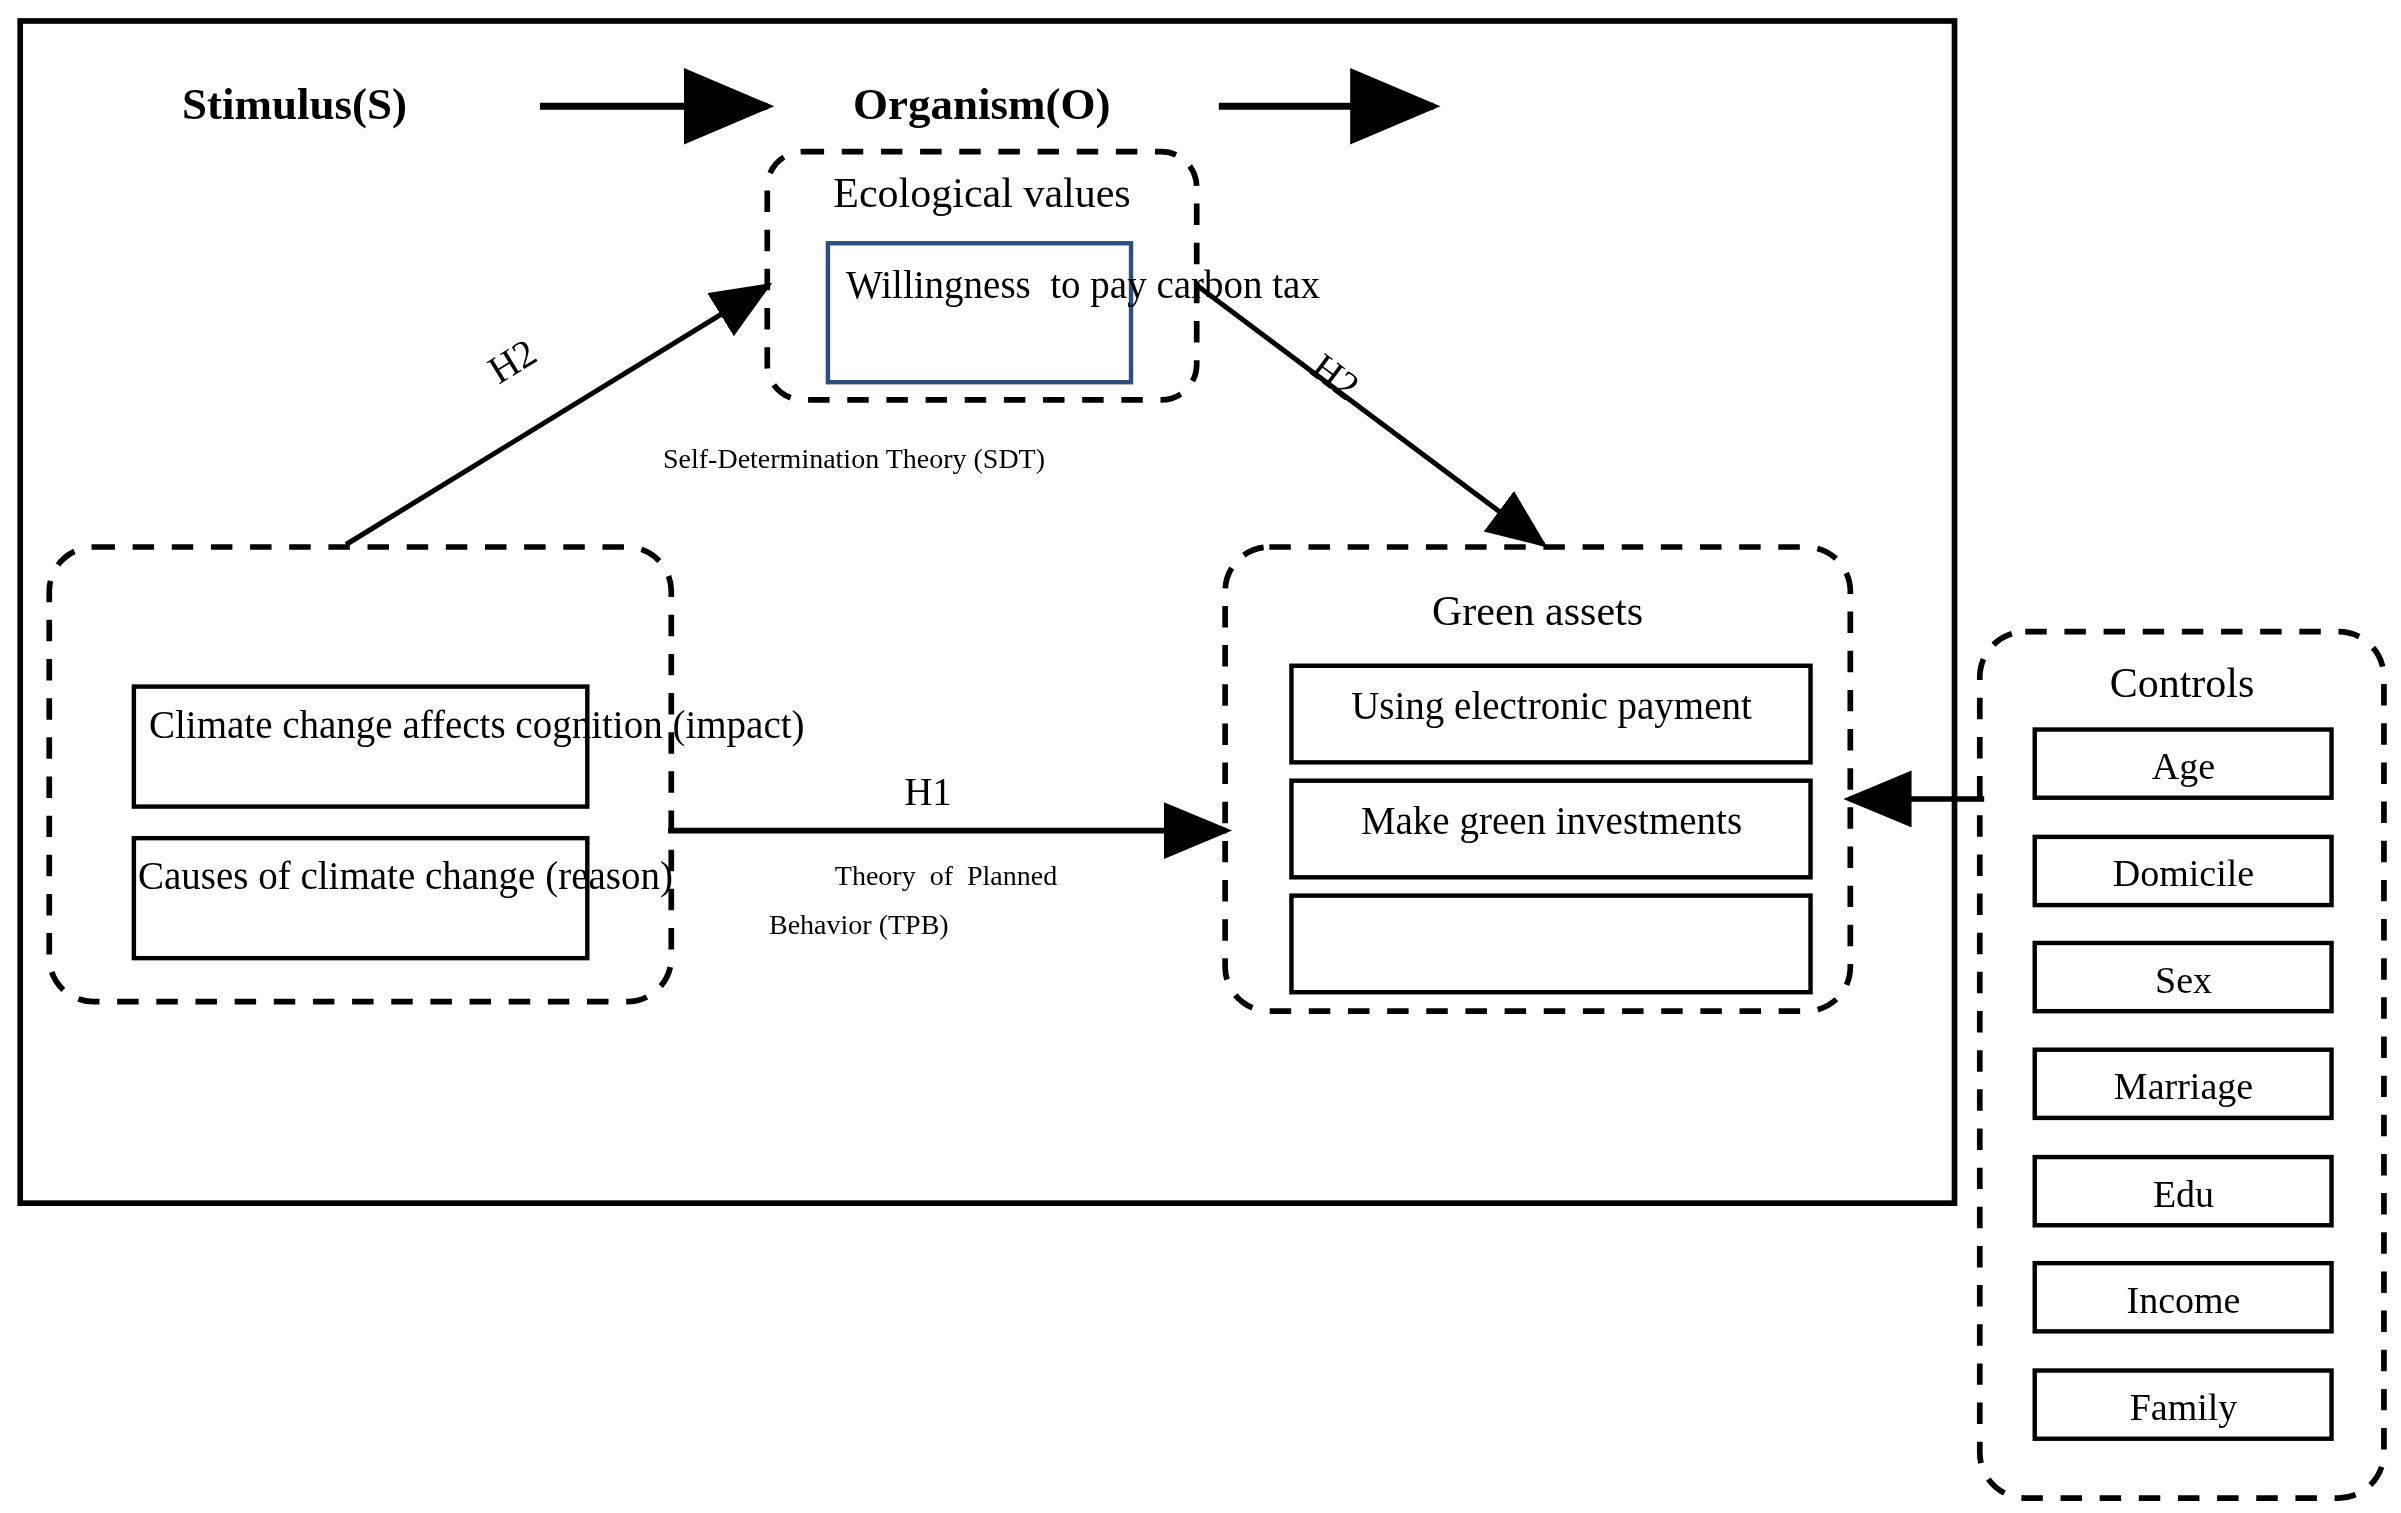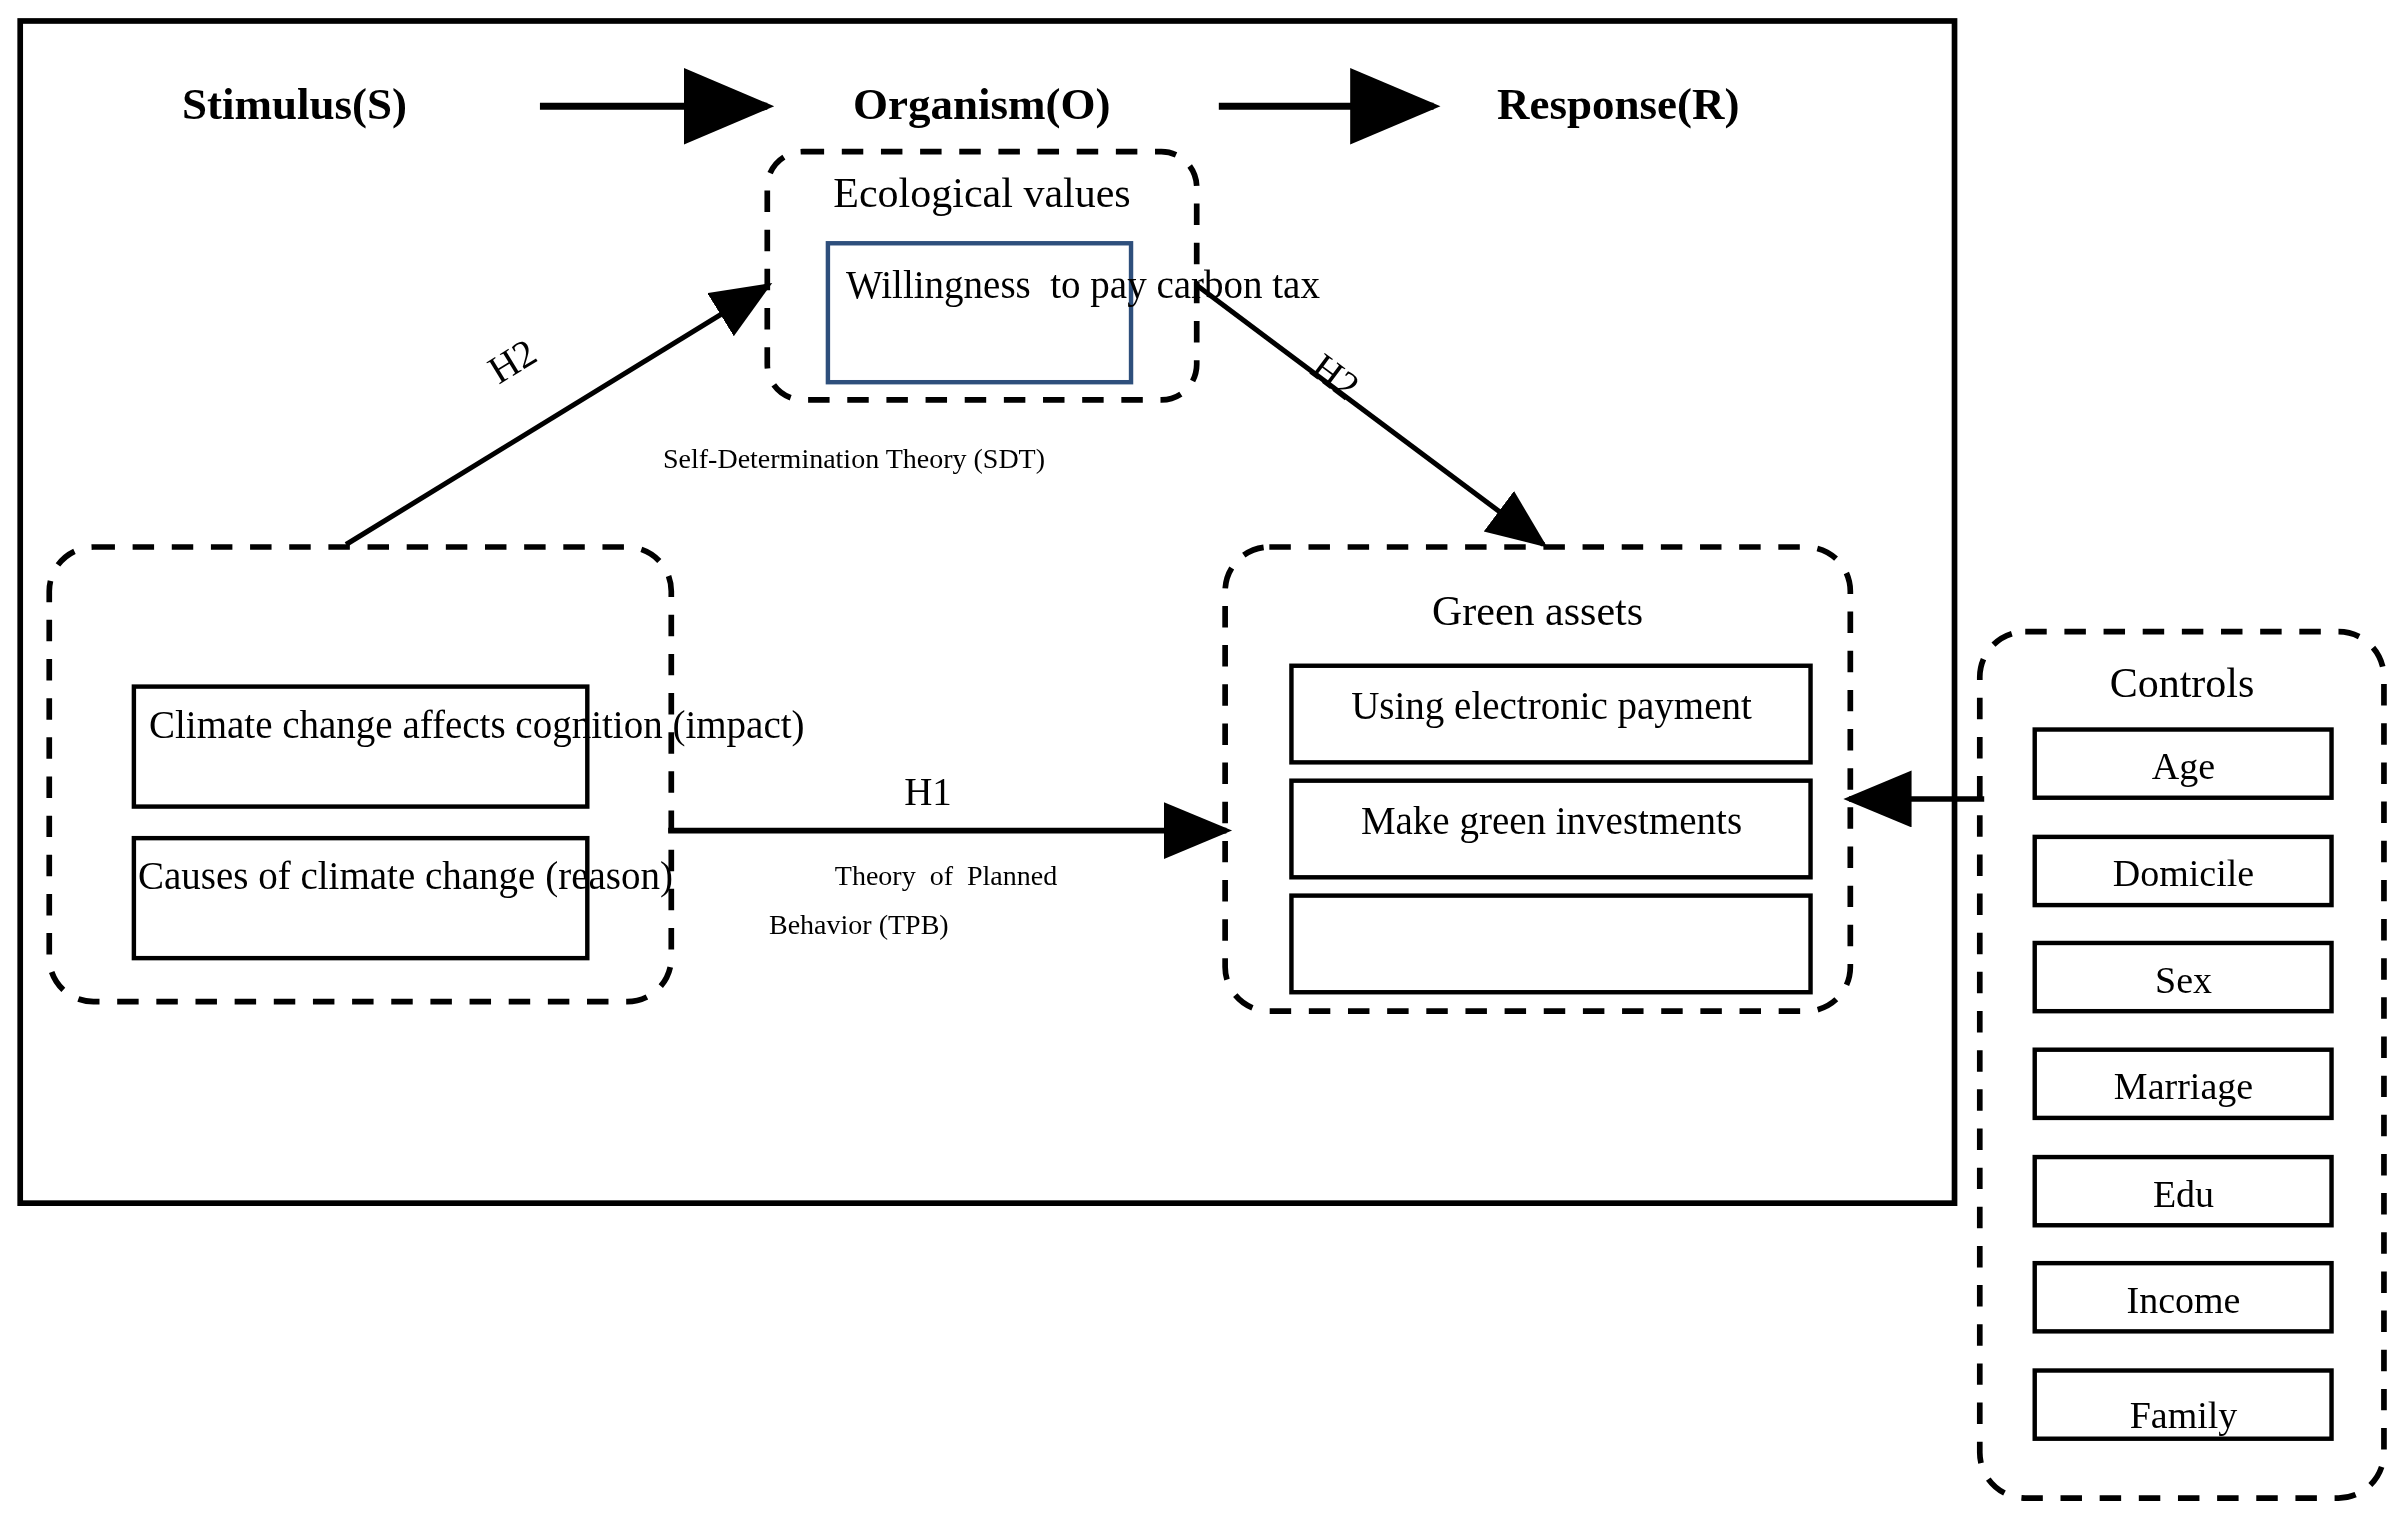--- a/index.html
+++ b/index.html
@@ -63,41 +63,40 @@
 
     <line x1="1893" y1="450" x2="2444" y2="862" stroke="#000" stroke-width="8" marker-end="url(#ah)"></line>
 
     <line x1="1058" y1="1315" x2="1942" y2="1315" stroke="#000" stroke-width="9" marker-end="url(#ah)"></line>
 
     <line x1="3142" y1="1265" x2="2928" y2="1265" stroke="#000" stroke-width="9" marker-end="url(#ah)"></line>
   </svg>
 
   <div class="lbl hdr" style="left:182px;top:78px;width:265px;">Stimulus(S)</div>
   <div class="lbl hdr" style="left:853px;top:78px;width:284px;">Organism(O)</div>
-  <div class="lbl hdr" style="left:1497px;top:78px;width:278px;">Response(R)</div>
 
   <div class="lbl boxtitle center" style="left:767px;top:169px;width:430px;">Ecological values</div>
   <div class="lbl itemtxt" style="left:846px;top:260px;width:272px;line-height:1.28;">Willingness  to pay carbon tax</div>
   <div class="lbl annot" style="left:663px;top:442px;width:619px;">Self-Determination Theory (SDT)</div>
 
   <div class="lbl itemtxt" style="left:149px;top:700px;width:436px;line-height:1.26;text-align:right;">Climate change affects cognition (impact)</div>
   <div class="lbl itemtxt" style="left:138px;top:851px;width:436px;line-height:1.26;">Causes of climate change (reason)</div>
 
   <div class="lbl boxtitle center" style="left:1225px;top:587px;width:625px;">Green assets</div>
   <div class="lbl itemtxt center" style="left:1292px;top:683px;width:519px;">Using electronic payment</div>
   <div class="lbl itemtxt center" style="left:1292px;top:798px;width:519px;">Make green investments</div>
 
   <div class="lbl boxtitle center" style="left:1980px;top:659px;width:404px;">Controls</div>
   <div class="lbl ctrl center" style="left:2035px;top:744px;width:297px;">Age</div>
   <div class="lbl ctrl center" style="left:2035px;top:851px;width:297px;">Domicile</div>
   <div class="lbl ctrl center" style="left:2035px;top:958px;width:297px;">Sex</div>
   <div class="lbl ctrl center" style="left:2035px;top:1064px;width:297px;">Marriage</div>
   <div class="lbl ctrl center" style="left:2035px;top:1172px;width:297px;">Edu</div>
   <div class="lbl ctrl center" style="left:2035px;top:1278px;width:297px;">Income</div>
-  <div class="lbl ctrl center" style="left:2035px;top:1385px;width:297px;margin-top:8px;">Family</div>
+  <div class="lbl ctrl center" style="left:2035px;top:1385px;width:297px;">Family</div>
 
   <div class="lbl hyp" style="left:480px;top:354px;transform:rotate(-31.5deg);
        transform-origin:left top;">H2</div>
   <div class="lbl hyp" style="left:1330px;top:344px;transform:rotate(36.8deg);
        transform-origin:left top;">H2</div>
   <div class="lbl hyp center" style="left:827px;top:769px;width:202px;">H1</div>
   <div class="lbl annot" style="left:769px;top:859px;width:354px;text-align:center;">Theory  of  Planned</div>
   <div class="lbl annot" style="left:769px;top:908px;width:354px;">Behavior (TPB)</div>
 
 </div>

